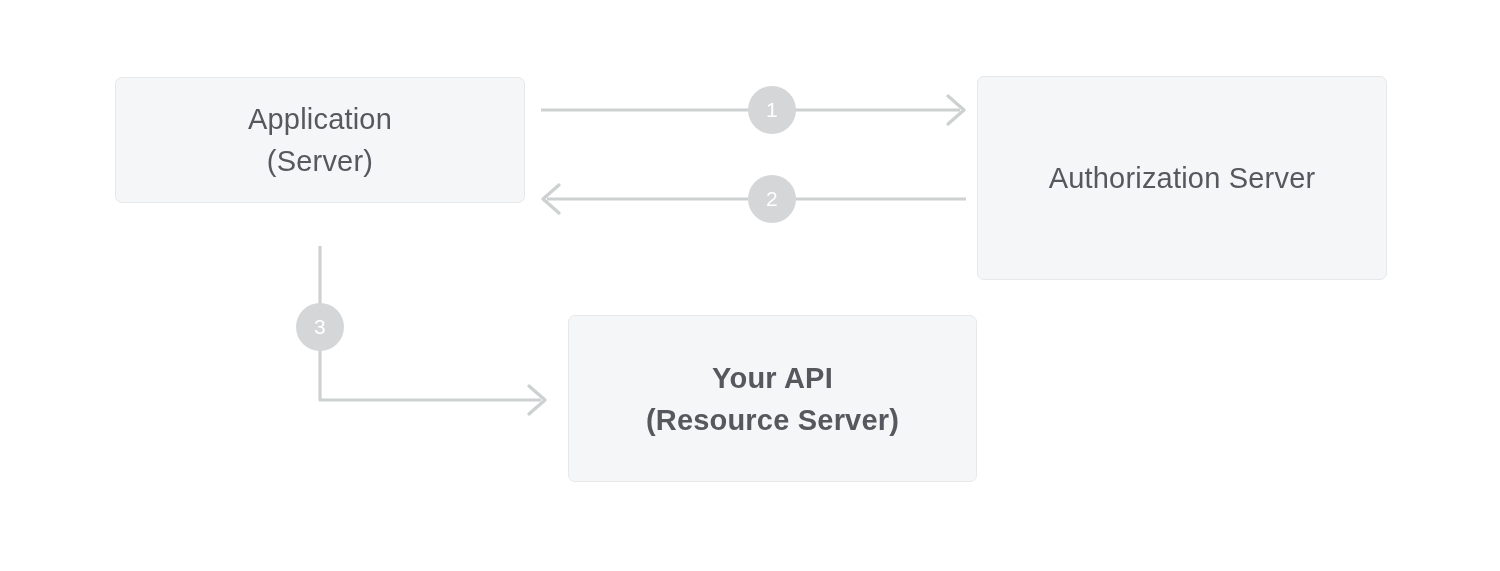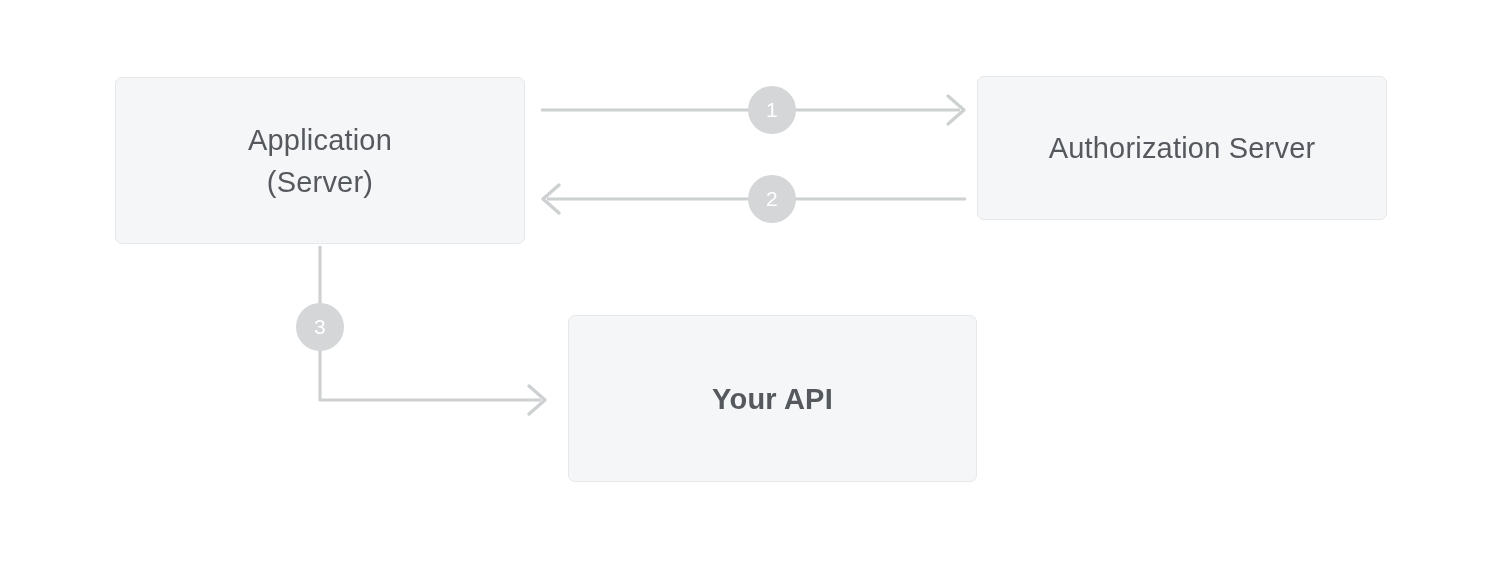--- a/index.html
+++ b/index.html
@@ -27,22 +27,22 @@
     justify-content: center;
     color: #55595e;
     font-size: 29px;
     line-height: 42px;
     font-weight: 400;
     letter-spacing: 0.2px;
     text-align: center;
     white-space: nowrap;
   }
   .node-line { display: block; }
-  #node-application { left: 115px; top: 77px;  width: 410px; height: 167px; }
-  #node-auth       { left: 977px; top: 76px;  width: 410px; height: 144px; }
+  #node-application { left: 115px; top: 77px;  width: 410px; height: 126px; }
+  #node-auth       { left: 977px; top: 76px;  width: 410px; height: 204px; }
   #node-api        { left: 568px; top: 315px; width: 409px; height: 167px; font-weight: bold; }
 
   #edges {
     position: absolute;
     left: 0; top: 0;
     width: 1500px;
     height: 571px;
   }
   .edge-line {
     fill: none;
@@ -103,19 +103,20 @@
     <span class="node-line">Application</span>
     <span class="node-line">(Server)</span>
   </div>
 
   <div class="node" id="node-auth">
     <span class="node-line">Authorization Server</span>
   </div>
 
   <div class="node" id="node-api">
     <span class="node-line">Your API</span>
+    <span class="node-line">(Resource Server)</span>
   </div>
 
   <div class="badge" id="badge-1">1</div>
   <div class="badge" id="badge-2">2</div>
   <div class="badge" id="badge-3">3</div>
 
 </div>
 
 </body></html>

